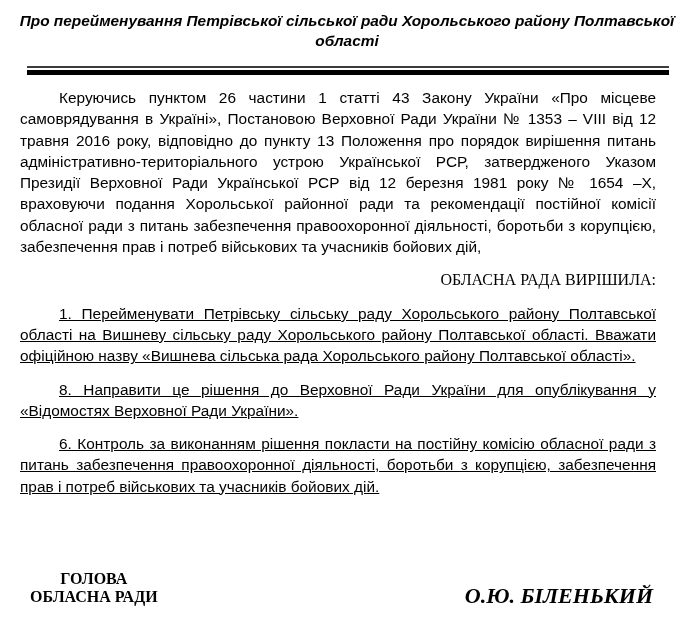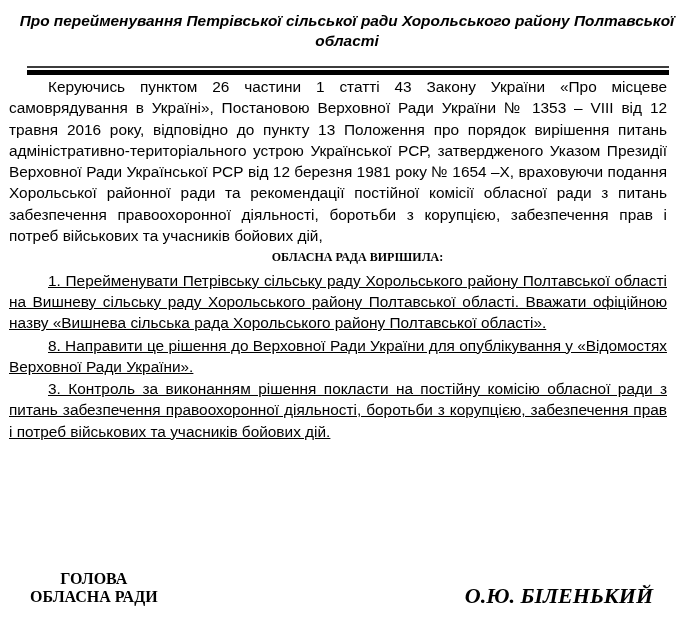--- a/index.html
+++ b/index.html
@@ -26,29 +26,29 @@
   }
   .rule-thin  { height: 2px; background: #3c3c3c; }
   .rule-gap   { height: 2px; background: transparent; }
   .rule-thick { height: 5px; background: #000000; }
   .content {
     margin: 0 26px 0 8px;
     font-size: 15.4px;
     line-height: 21.3px;
     text-align: justify;
   }
-  .content p { margin: 1px; text-indent: 39px; }
+  .content p { margin: 12px; text-indent: 39px; }
   .preamble { margin-top: 17px; }
   .resolution-heading {
     margin-top: 4px;
     text-indent: 0;
-    text-align: center;
+    text-align: right;
     font-family: "Liberation Serif", serif;
-    font-weight: bold;
-    font-size: 12px;
+    font-weight: normal;
+    font-size: 16px;
     line-height: 21.3px;
   }
   .item { margin-top: 12px; text-decoration: underline; }
   .signature {
     position: absolute;
     top: 570px; left: 0;
     width: 694px;
     height: 40px;
   }
   .sig-left {
@@ -88,21 +88,21 @@
   <div class="content">
 
     <p class="preamble">Керуючись пунктом 26 частини 1 статті 43 Закону України «Про місцеве самоврядування в Україні», Постановою Верховної Ради України № 1353 – VIII від 12 травня 2016 року, відповідно до пункту 13 Положення про порядок вирішення питань адміністративно-територіального устрою Української РСР, затвердженого Указом Президії Верховної Ради Української РСР від 12 березня 1981 року № 1654 –Х, враховуючи подання Хорольської районної ради та рекомендації постійної комісії обласної ради з питань забезпечення правоохоронної діяльності, боротьби з корупцією, забезпечення прав і потреб військових та учасників бойових дій,</p>
 
     <p class="resolution-heading">ОБЛАСНА РАДА ВИРІШИЛА:</p>
 
     <p class="item">1. Перейменувати Петрівську сільську раду Хорольського району Полтавської області на Вишневу сільську раду Хорольського району Полтавської області. Вважати офіційною назву «Вишнева сільська рада Хорольського району Полтавської області».</p>
 
     <p class="item">8. Направити це рішення до Верховної Ради України для опублікування у «Відомостях Верховної Ради України».</p>
 
-    <p class="item">3. Контроль за виконанням рішення покласти на постійну комісію обласної ради з питань забезпечення правоохоронної діяльності, боротьби з корупцією, забезпечення прав і потреб військових та учасників бойових дій.</p>
+    <p class="item">6. Контроль за виконанням рішення покласти на постійну комісію обласної ради з питань забезпечення правоохоронної діяльності, боротьби з корупцією, забезпечення прав і потреб військових та учасників бойових дій.</p>
 
   </div>
 
   <div class="signature">
     <div class="sig-left">
       <div>ГОЛОВА</div>
       <div>ОБЛАСНА РАДИ</div>
     </div>
     <div class="sig-name">О.Ю. БІЛЕНЬКИЙ</div>
   </div>

